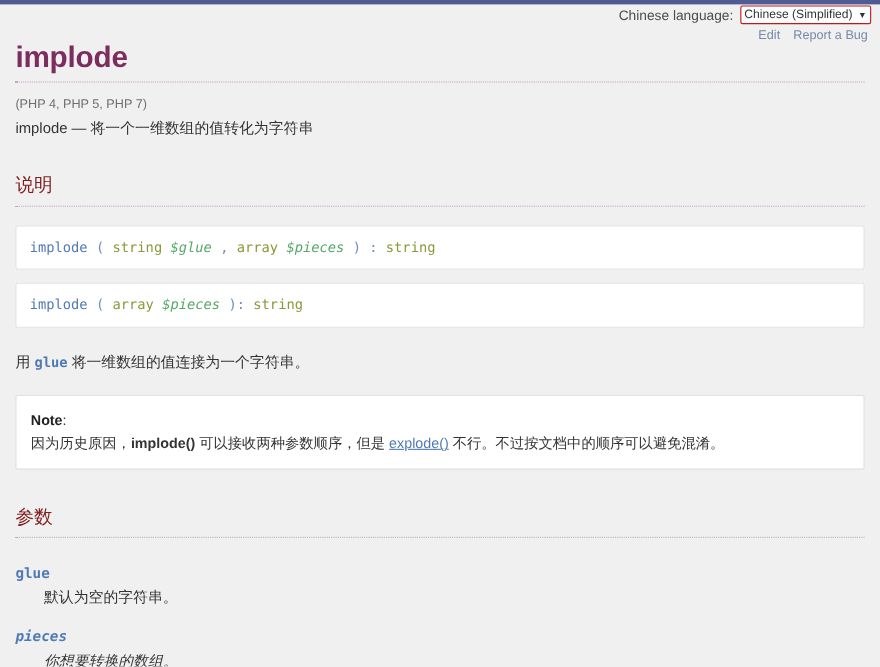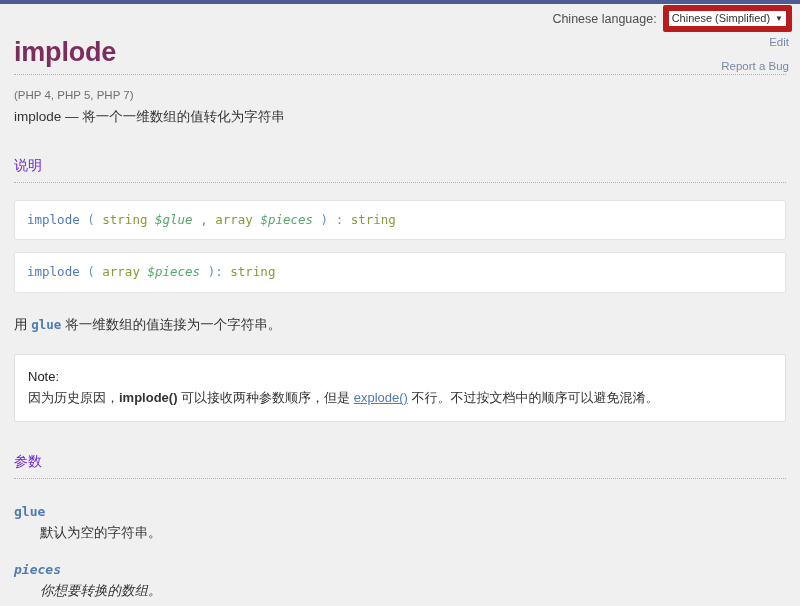--- a/index.html
+++ b/index.html
@@ -43,41 +43,40 @@
   }
   .lang-label {
     color: #4d4d4d;
     font-size: 12.5px;
   }
   .lang-select {
     font-family: "Liberation Sans", sans-serif;
     font-size: 11px;
     color: #333;
     background: #ffffff;
-    border: 6px solid #b91c1c;
+    border: 1px solid #b91c1c;
     border-radius: 2px;
     padding: 1px 3px;
     display: inline-flex;
     align-items: center;
     gap: 5px;
     line-height: 13px;
     cursor: pointer;
   }
   .caret {
     font-size: 8px;
     color: #333;
     line-height: 1;
   }
   .edit-links {
     margin-top: 4px;
     display: flex;
     justify-content: flex-end;
     gap: 12px;
     padding-right: 3px;
-    flex-direction: column;
   }
   .edit-links a {
     color: #7989a8;
     text-decoration: none;
     font-size: 11.5px;
   }
 
   
   h1.page-title {
     color: #7b2d5e;
@@ -99,22 +98,22 @@
     margin: 14px 0 0 0;
   }
   .refpurpose {
     color: #333333;
     font-size: 13.5px;
     margin: 7px 0 0 0;
   }
 
   
   h3.section-title {
-    color: #6d28d9;
-    font-size: 14px;
+    color: #7f1d1d;
+    font-size: 17px;
     font-weight: normal;
     margin: 31px 0 7px 0;
   }
 
   
   .methodsynopsis {
     background: #ffffff;
     border: 1px solid #e3e3e3;
     border-radius: 2px;
     padding: 11px 12px;
@@ -149,21 +148,21 @@
   .note {
     background: #ffffff;
     border: 1px solid #e0e0e0;
     border-radius: 2px;
     padding: 11px 13px 12px 13px;
     margin-top: 19px;
     font-size: 13px;
     line-height: 1.62;
     color: #333;
   }
-  .note-title { font-weight: normal; color: #222; }
+  .note-title { font-weight: bold; color: #222; }
   .note b { font-weight: bold; }
   .note a {
     color: #4f7ab5;
     text-decoration: underline;
   }
 
   
   dl.params { margin: 25px 0 0 0; }
   dl.params dt {
     font-family: "DejaVu Sans Mono", monospace;

